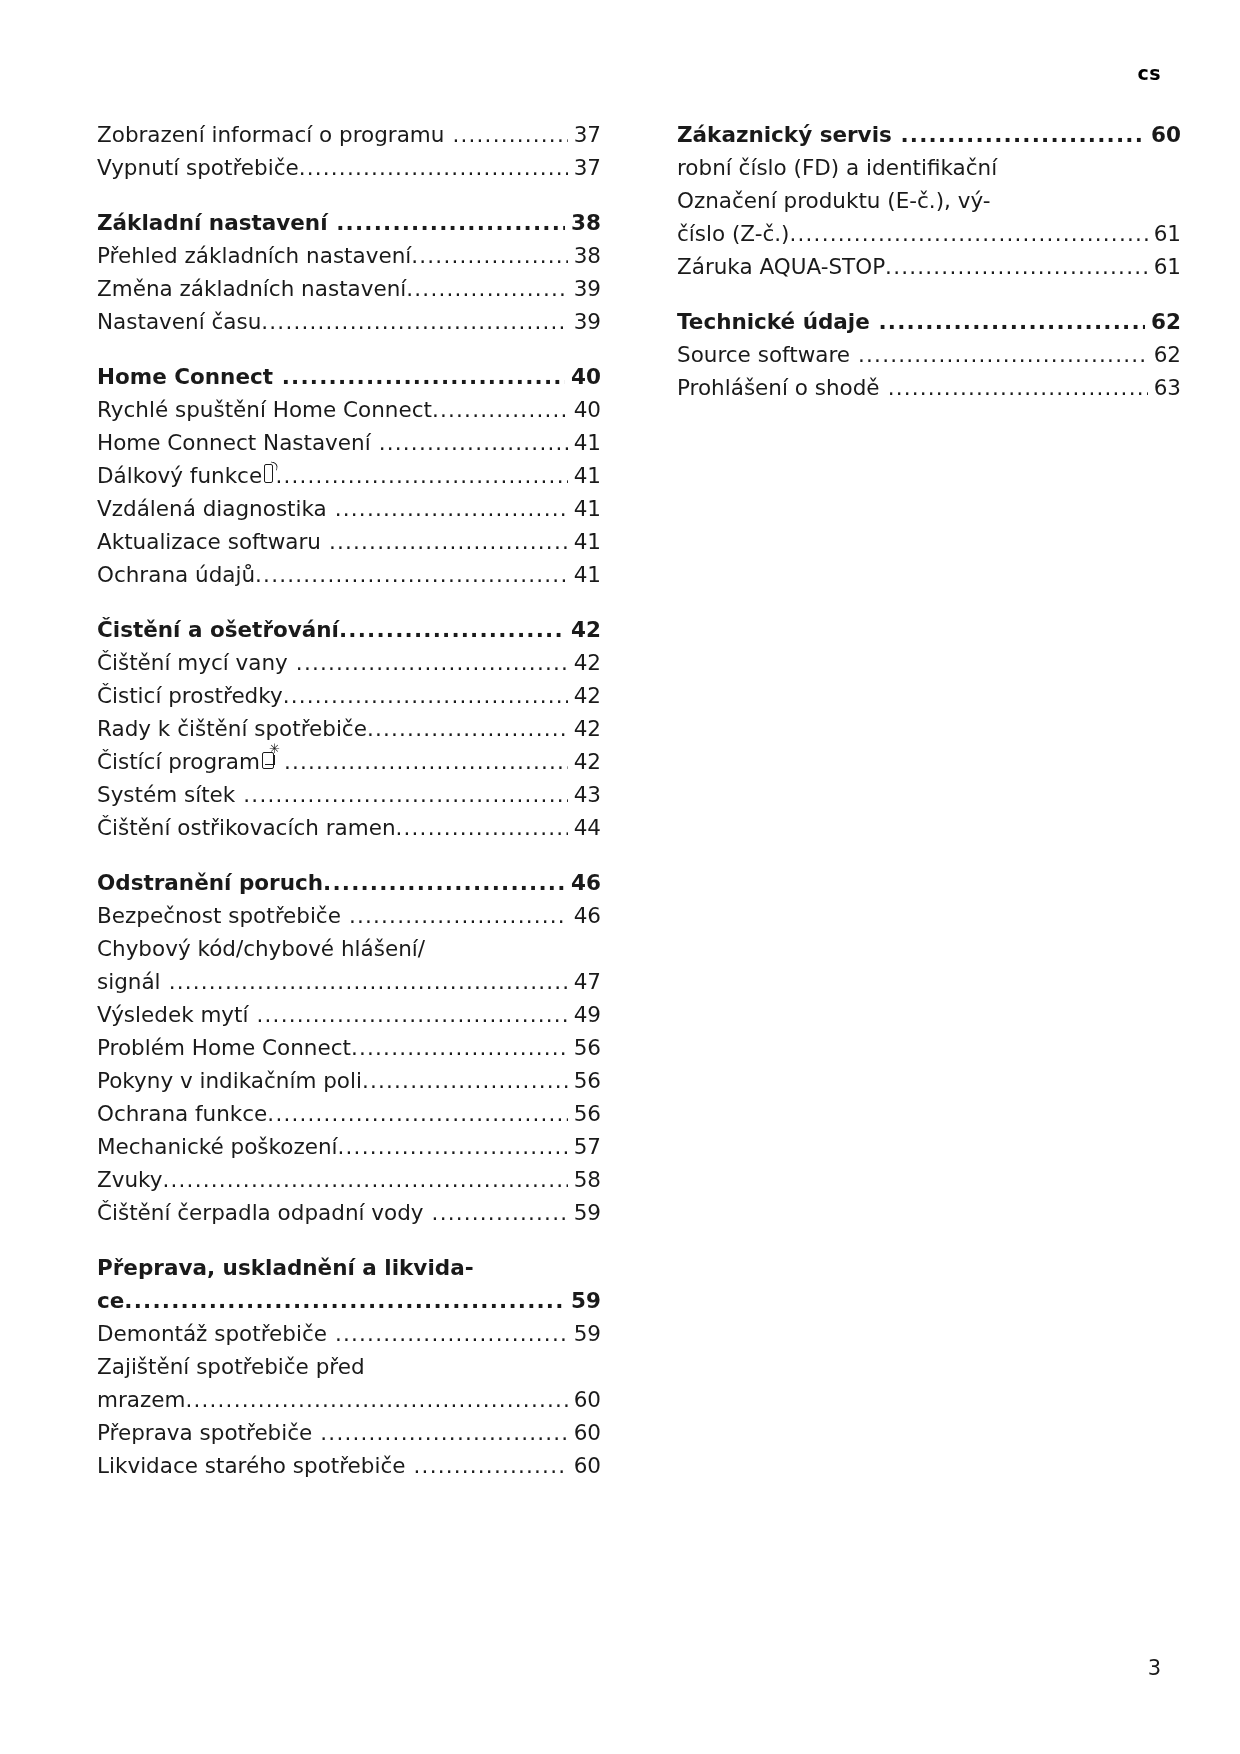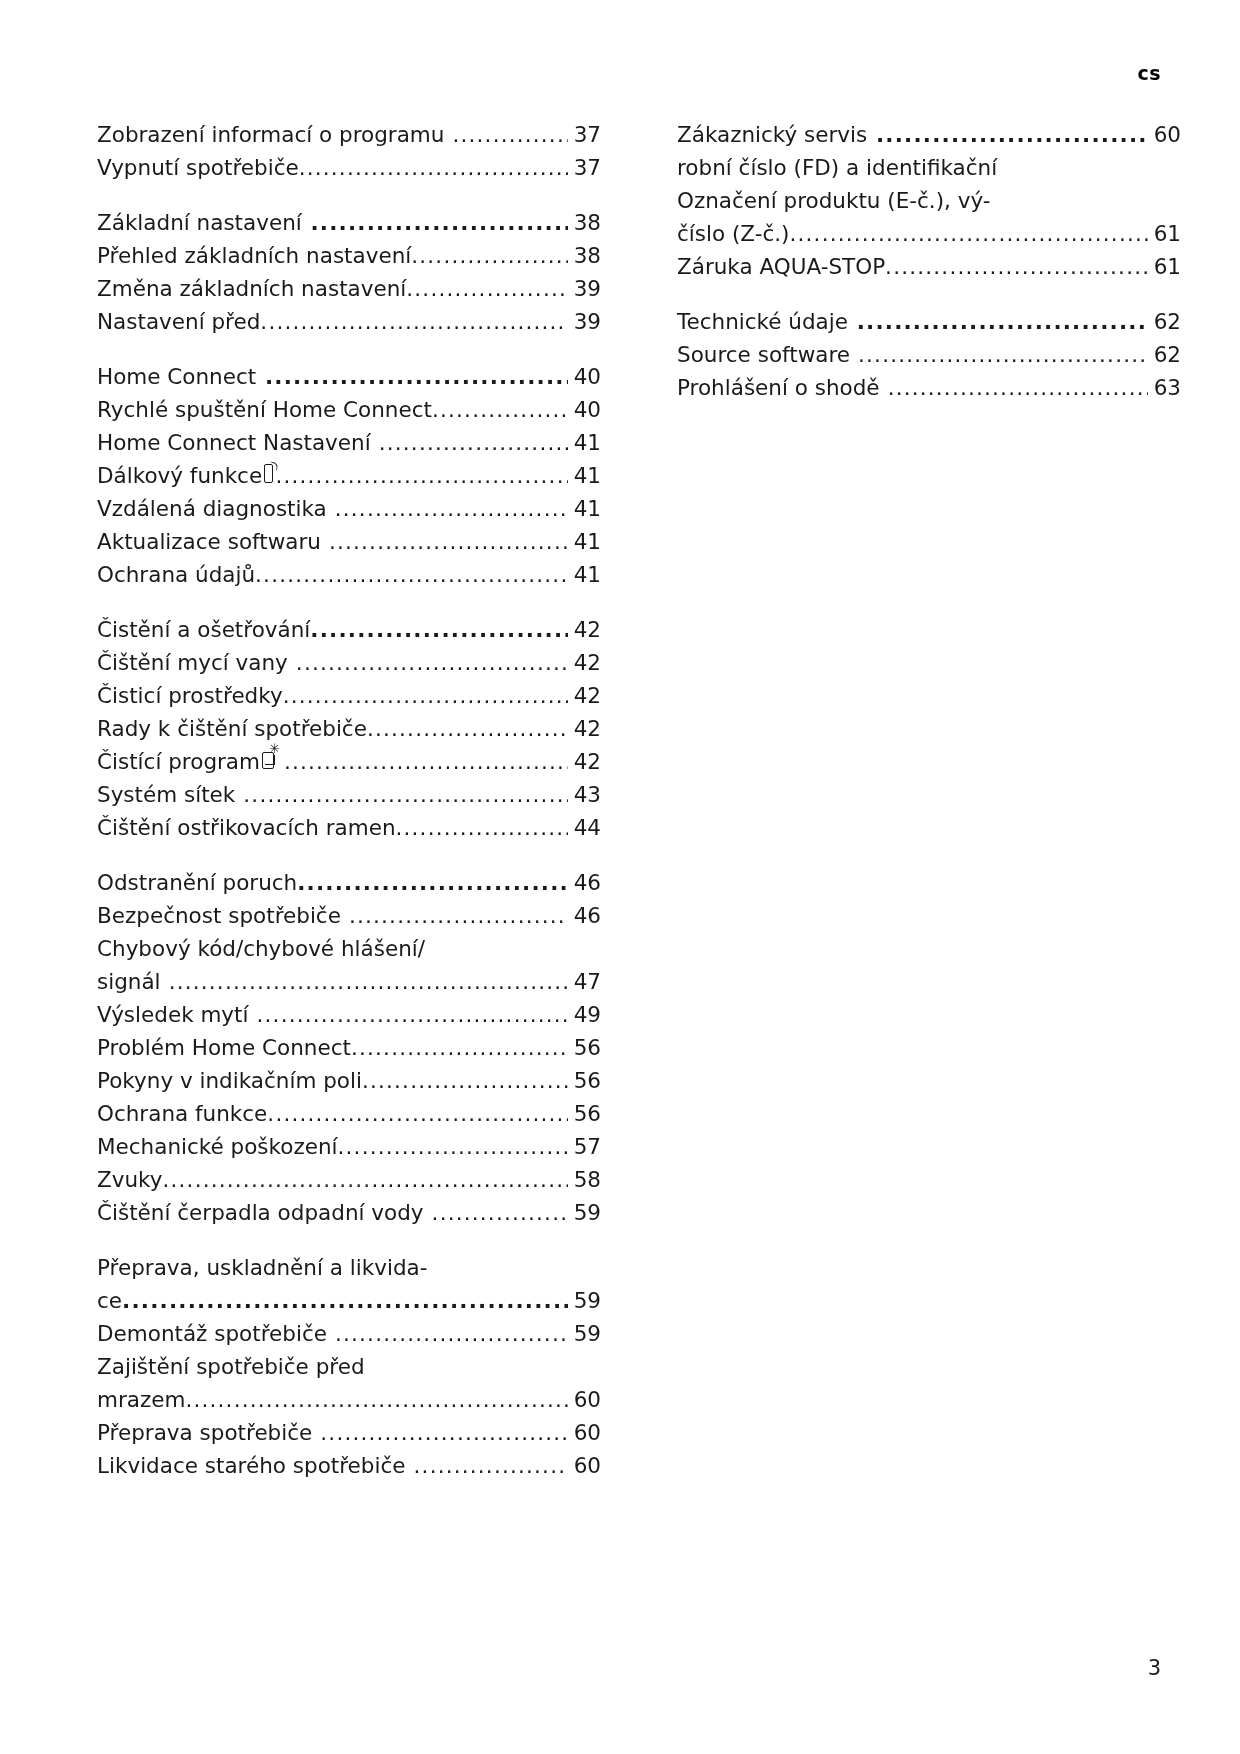--- a/index.html
+++ b/index.html
@@ -73,21 +73,21 @@
   .toc-entry .page-no {
     flex: 0 0 auto;
     text-align: right;
     padding-left: 6px;
   }
   .toc-entry.bold {
     font-weight: bold;
   }
   .toc-entry.bold .label,
   .toc-entry.bold .page-no {
-    font-weight: normal;
+    font-weight: bold;
   }
   .spacer-md { height: 22px; }
   .cont-line {
     display: block;
     font-size: 21.5px;
     line-height: 33px;
     color: #1a1a1a;
     white-space: nowrap;
   }
   .icon-inline {
@@ -196,21 +196,21 @@
       <div class="toc-entry">
         <div class="row">
           <span class="label">Změna základních nastavení</span>
           <span class="leader">.................................................................</span>
           <span class="page-no">39</span>
         </div>
       </div>
 
       <div class="toc-entry">
         <div class="row">
-          <span class="label">Nastavení před</span>
+          <span class="label">Nastavení času</span>
           <span class="leader">.................................................................</span>
           <span class="page-no">39</span>
         </div>
       </div>
 
       <div class="spacer-md"></div>
 
       <div class="toc-entry bold">
         <div class="row">
           <span class="label">Home Connect</span>
@@ -406,21 +406,21 @@
         <div class="row">
           <span class="label">Čištění čerpadla odpadní vody</span>
           <span class="leader">&nbsp;.................................................................</span>
           <span class="page-no">59</span>
         </div>
       </div>
 
       <div class="spacer-md"></div>
 
       <div class="toc-entry bold">
-        <div class="cont-line" style="font-weight:normal;">Přeprava, uskladnění a likvida-</div>
+        <div class="cont-line" style="font-weight:bold;">Přeprava, uskladnění a likvida-</div>
         <div class="row">
           <span class="label">ce</span>
           <span class="leader">.................................................................</span>
           <span class="page-no">59</span>
         </div>
       </div>
 
       <div class="toc-entry">
         <div class="row">
           <span class="label">Demontáž spotřebiče</span>

